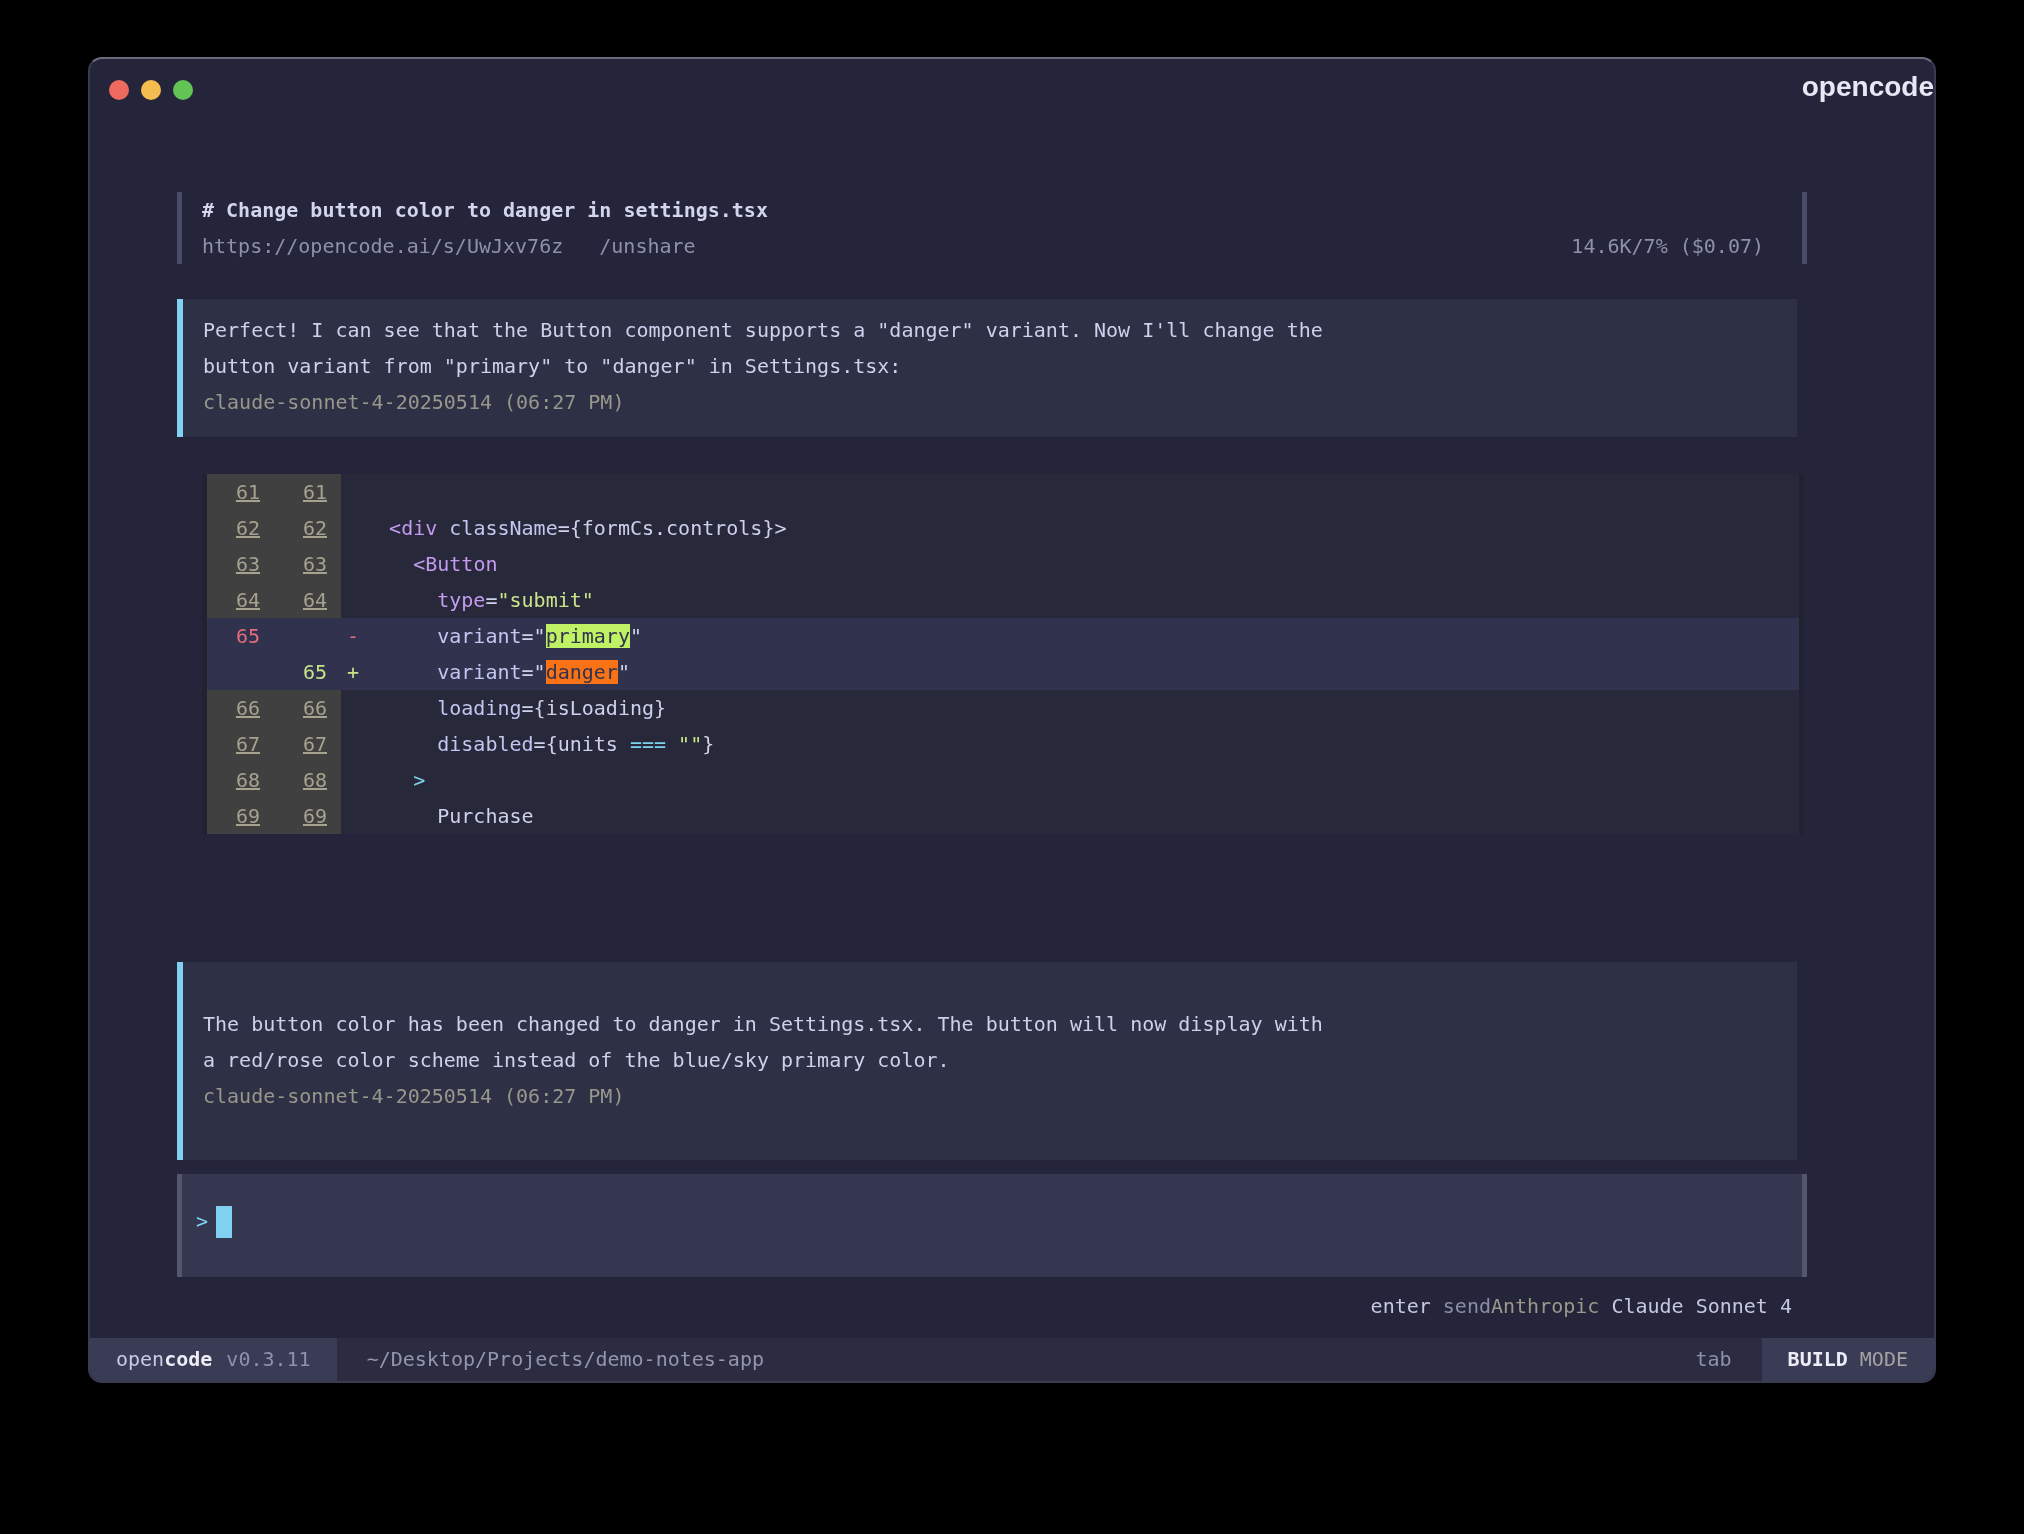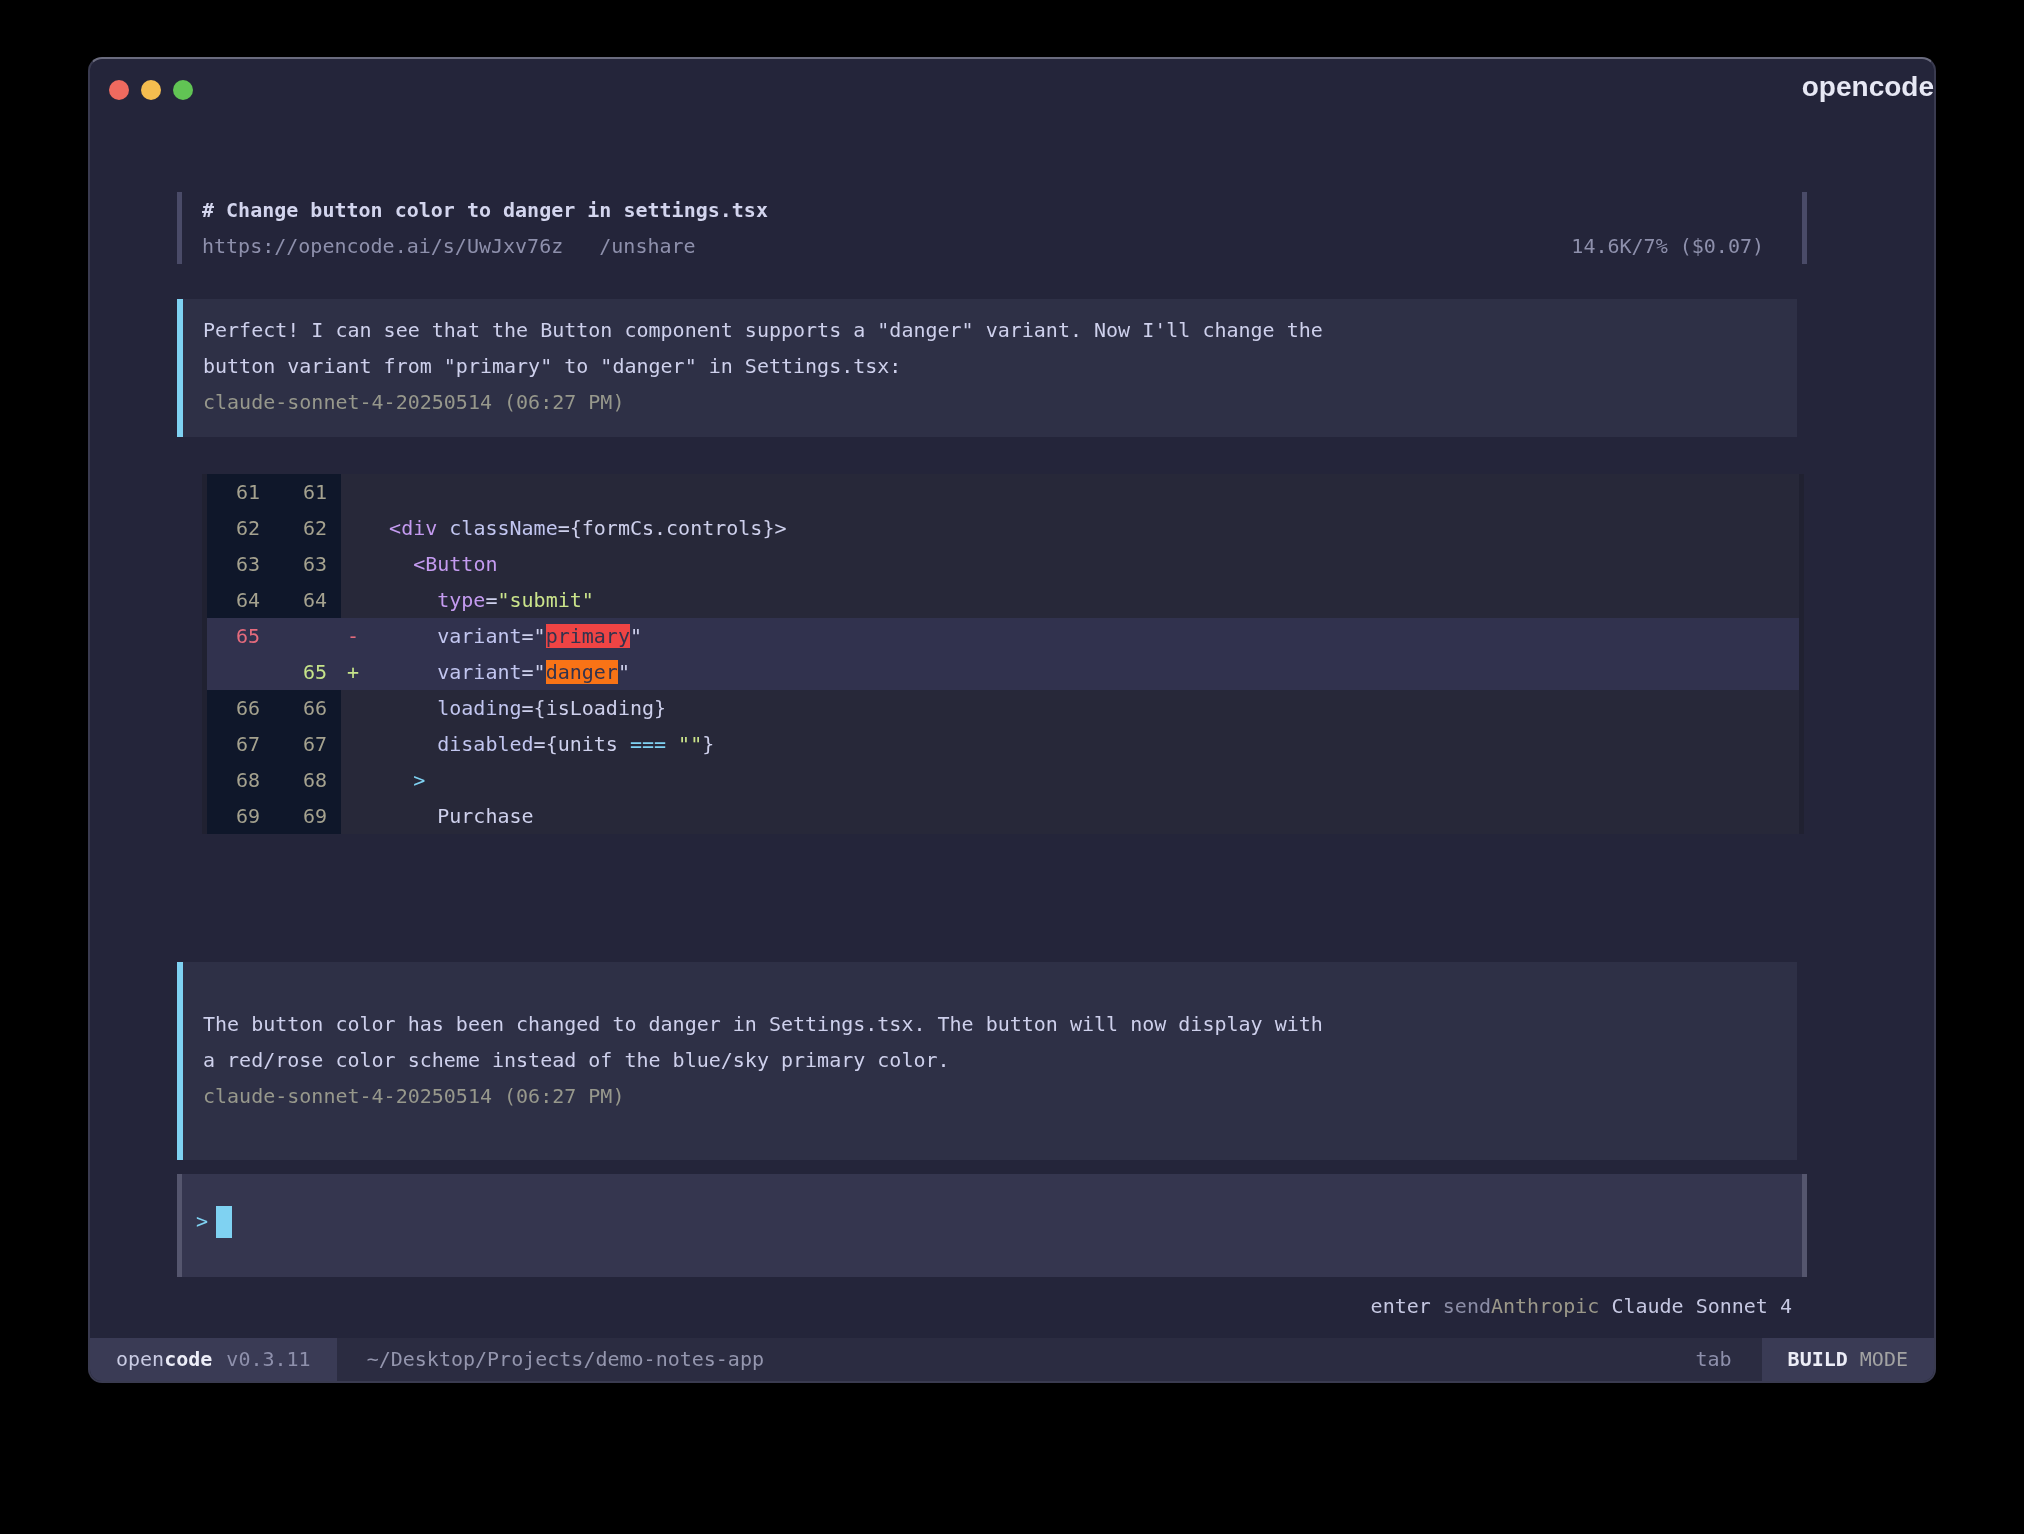--- a/index.html
+++ b/index.html
@@ -29,34 +29,34 @@
   .msg-text{white-space:pre-line;color:#ced0ec;}
   .msg-meta{color:#97988c;}
   
   .edit-card{position:absolute;top:415px;left:112px;width:1602px;background:#2e2f44;
              border-left:5px solid #202131;border-right:5px solid #202131;box-sizing:border-box;}
   .edit-header{height:100px;line-height:100px;padding-left:53px;color:#a0a2b6;}
   .diff{background:#272839;}
   .diff-row{display:flex;height:36px;line-height:36px;}
   .diff-row .gut{width:67px;flex:none;text-align:right;padding-right:14px;
                  color:#a5a28f;box-sizing:border-box;}
-  .diff-row.ctx .gut{background:#0f172a;}
+  .diff-row.ctx .gut{background:#404040;text-decoration:underline;}
   .diff-row.removed,.diff-row.added{background:#31324e;}
   .diff-row.removed .gut.old{color:#e56b7d;}
   .diff-row.added .gut.new{color:#c6e48a;}
   .diff-row .mark{width:24px;flex:none;text-align:center;}
   .diff-row.removed .mark{color:#e56b7d;}
   .diff-row.added .mark{color:#c6e48a;}
   .diff-row .code{white-space:pre;flex:1;}
   .tok-plain{color:#ced0ec;}
   .tok-attr{color:#c2c6f0;}
   .tok-purple{color:#c49bf0;}
   .tok-string{color:#cbe48b;}
   .tok-cyan{color:#7fd2f2;}
-  .tok-del{background:#ef4444;color:#32334e;}
+  .tok-del{background:#bef264;color:#32334e;}
   .tok-ins{background:#f97316;color:#32334e;}
   
   .input-box{position:absolute;top:1115px;left:87px;width:1630px;height:103px;
              background:#35364f;border-left:5px solid #55566e;border-right:5px solid #55566e;
              box-sizing:border-box;padding:32px 0 0 14px;}
   .prompt{color:#7fd2f2;margin-right:8px;}
   .cursor{display:inline-block;width:16px;height:32px;background:#7fd2f2;vertical-align:middle;}
   
   .hint-row{position:absolute;top:1229px;left:90px;width:1612px;display:flex;
             justify-content:flex-end;line-height:36px;}

